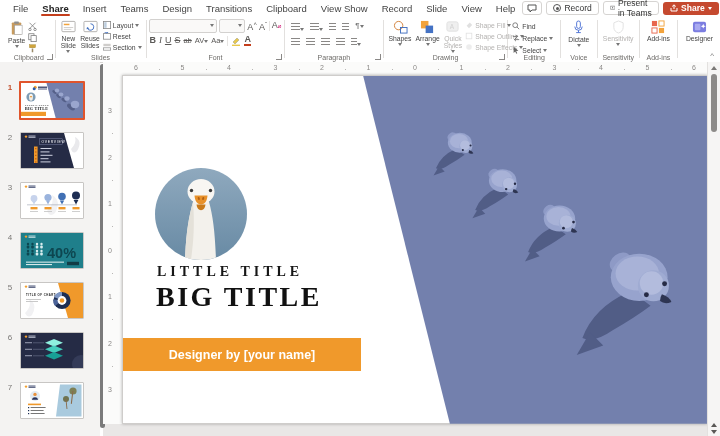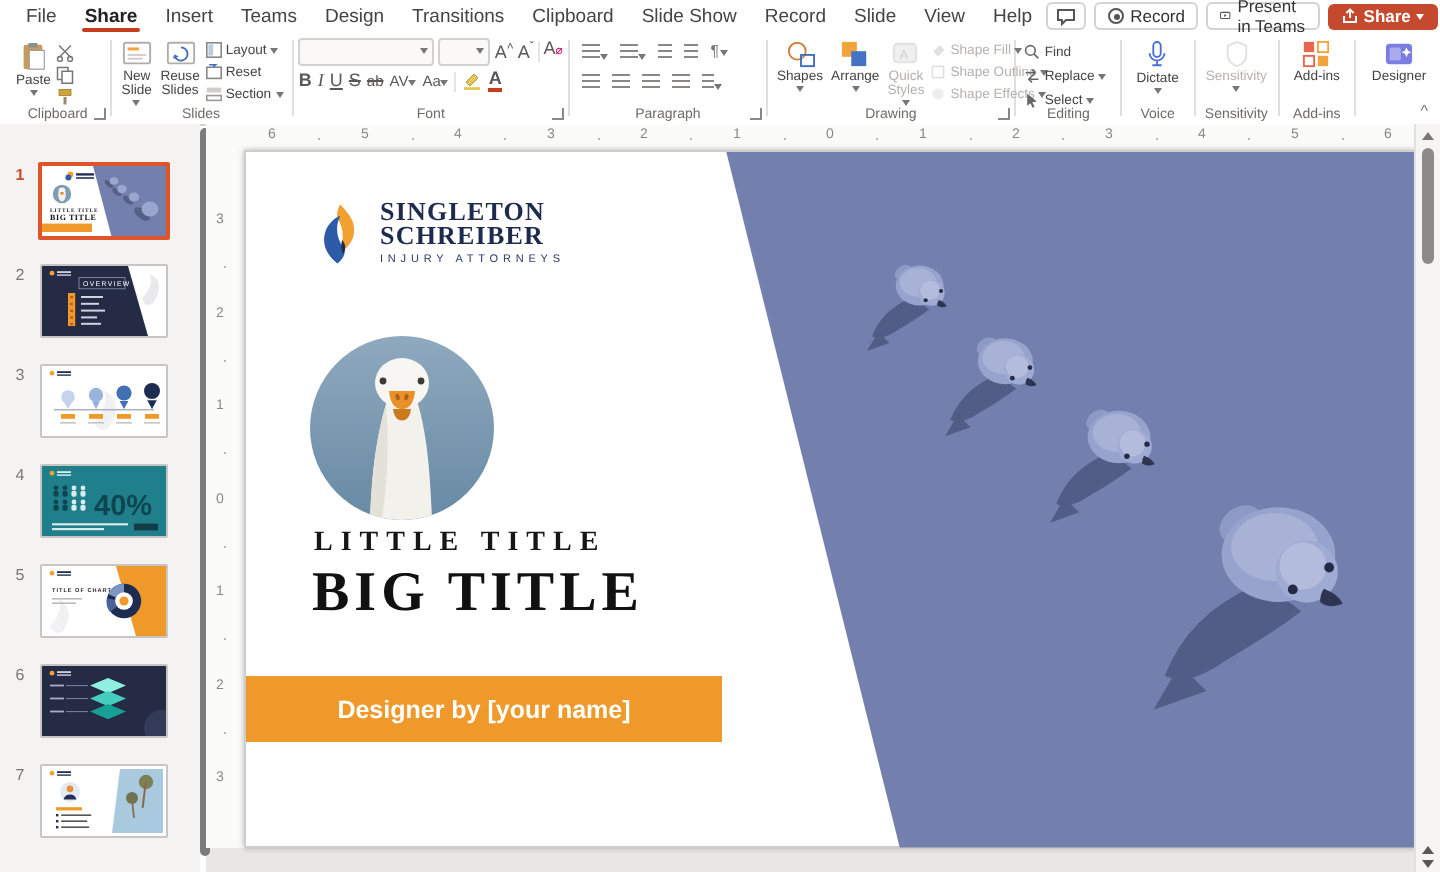--- a/index.html
+++ b/index.html
@@ -95,21 +95,21 @@
 
   <div class="tabsrow">
     <div class="tabs">
         <span class="tab">File</span>
         <span class="tab active">Share</span>
         <span class="tab">Insert</span>
         <span class="tab">Teams</span>
         <span class="tab">Design</span>
         <span class="tab">Transitions</span>
         <span class="tab">Clipboard</span>
-        <span class="tab">Slide Show</span>
+        <span class="tab">View Show</span>
         <span class="tab">Record</span>
         <span class="tab">Slide</span>
         <span class="tab">View</span>
         <span class="tab">Help</span>
       </div>
     <div class="tr-right">
       <span class="chipbtn" style="padding:0 4px;">
         <svg width="10" height="9" viewBox="0 0 10 9">
             <path d="M1 1 h8 v5 h-4 l-2 2 v-2 h-2 z" fill="none" stroke="#555" stroke-width="1"></path>
           </svg>
@@ -702,32 +702,20 @@
           <circle cx="13.4" cy="3.4" r="1.3" fill="#262b45"></circle>
         </g>
       </defs>
       <polygon points="241,0 586,0 586,349 328,349" fill="#7380ad"></polygon>
       <use href="#duck" transform="translate(338,67) scale(0.8)"></use>
       <use href="#duck" transform="translate(381,105) scale(0.92)"></use>
       <use href="#duck" transform="translate(438,143) scale(1.05)"></use>
       <use href="#duck" transform="translate(518,202) scale(1.9)"></use>
     </svg>
 
-    <div class="logo">
-      <svg width="26" height="32" viewBox="0 0 30 36">
-        <path d="M15 1 C21 7 24.5 12 22.8 19 C21.5 24.5 17 27.5 14.5 28.5 C17.2 23 17.6 15.5 14 9.8 C12.8 7.2 13.4 4 15 1 Z" fill="#f2a130"></path>
-        <path d="M13.5 35 C7.2 30 4.2 23.5 6.6 16.5 C8.2 11.8 12.2 8.4 15.2 7.4 C12.2 13 12.8 20.5 17 26 C18.6 28.6 17.2 32.2 13.5 35 Z" fill="#2d5ba8"></path>
-        <path d="M16.2 21.5 C18.4 23.8 18.6 27.2 16.8 29.6 C15.6 27.2 15.5 24 16.2 21.5 Z" fill="#1d2d52"></path>
-      </svg>
-      <div class="logo-text">
-        <span class="logo-l1">SINGLETON</span>
-        <span class="logo-l1">SCHREIBER</span>
-        <span class="logo-l3">INJURY ATTORNEYS</span>
-      </div>
-    </div>
 
     <svg class="photo" viewBox="0 0 92 92">
       <defs>
         <linearGradient id="wg" x1="0" y1="0" x2="0" y2="1">
           <stop offset="0" stop-color="#8fa9be"></stop>
             <stop offset="1" stop-color="#688aa4"></stop>
         </linearGradient>
         <clipPath id="pc">
             <circle cx="46" cy="46" r="46"></circle>
           </clipPath>

